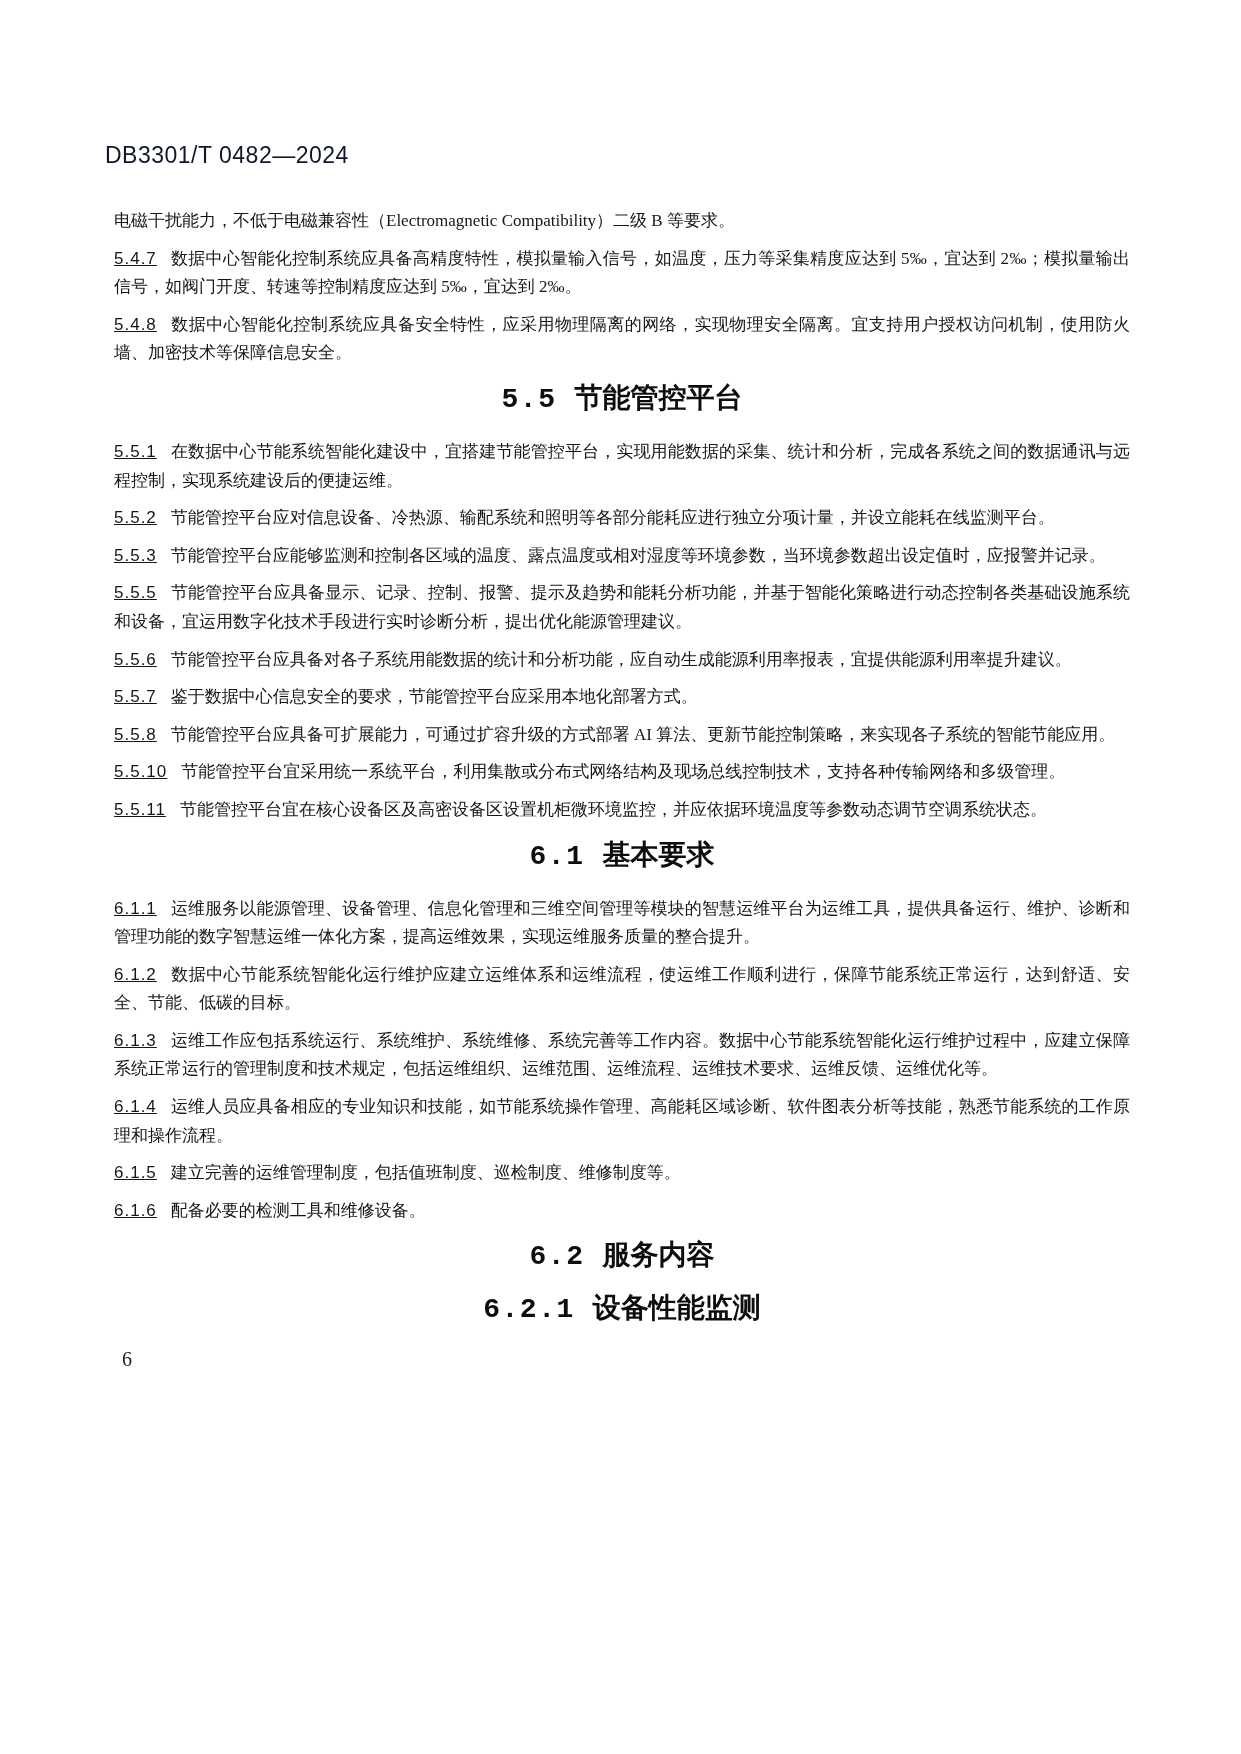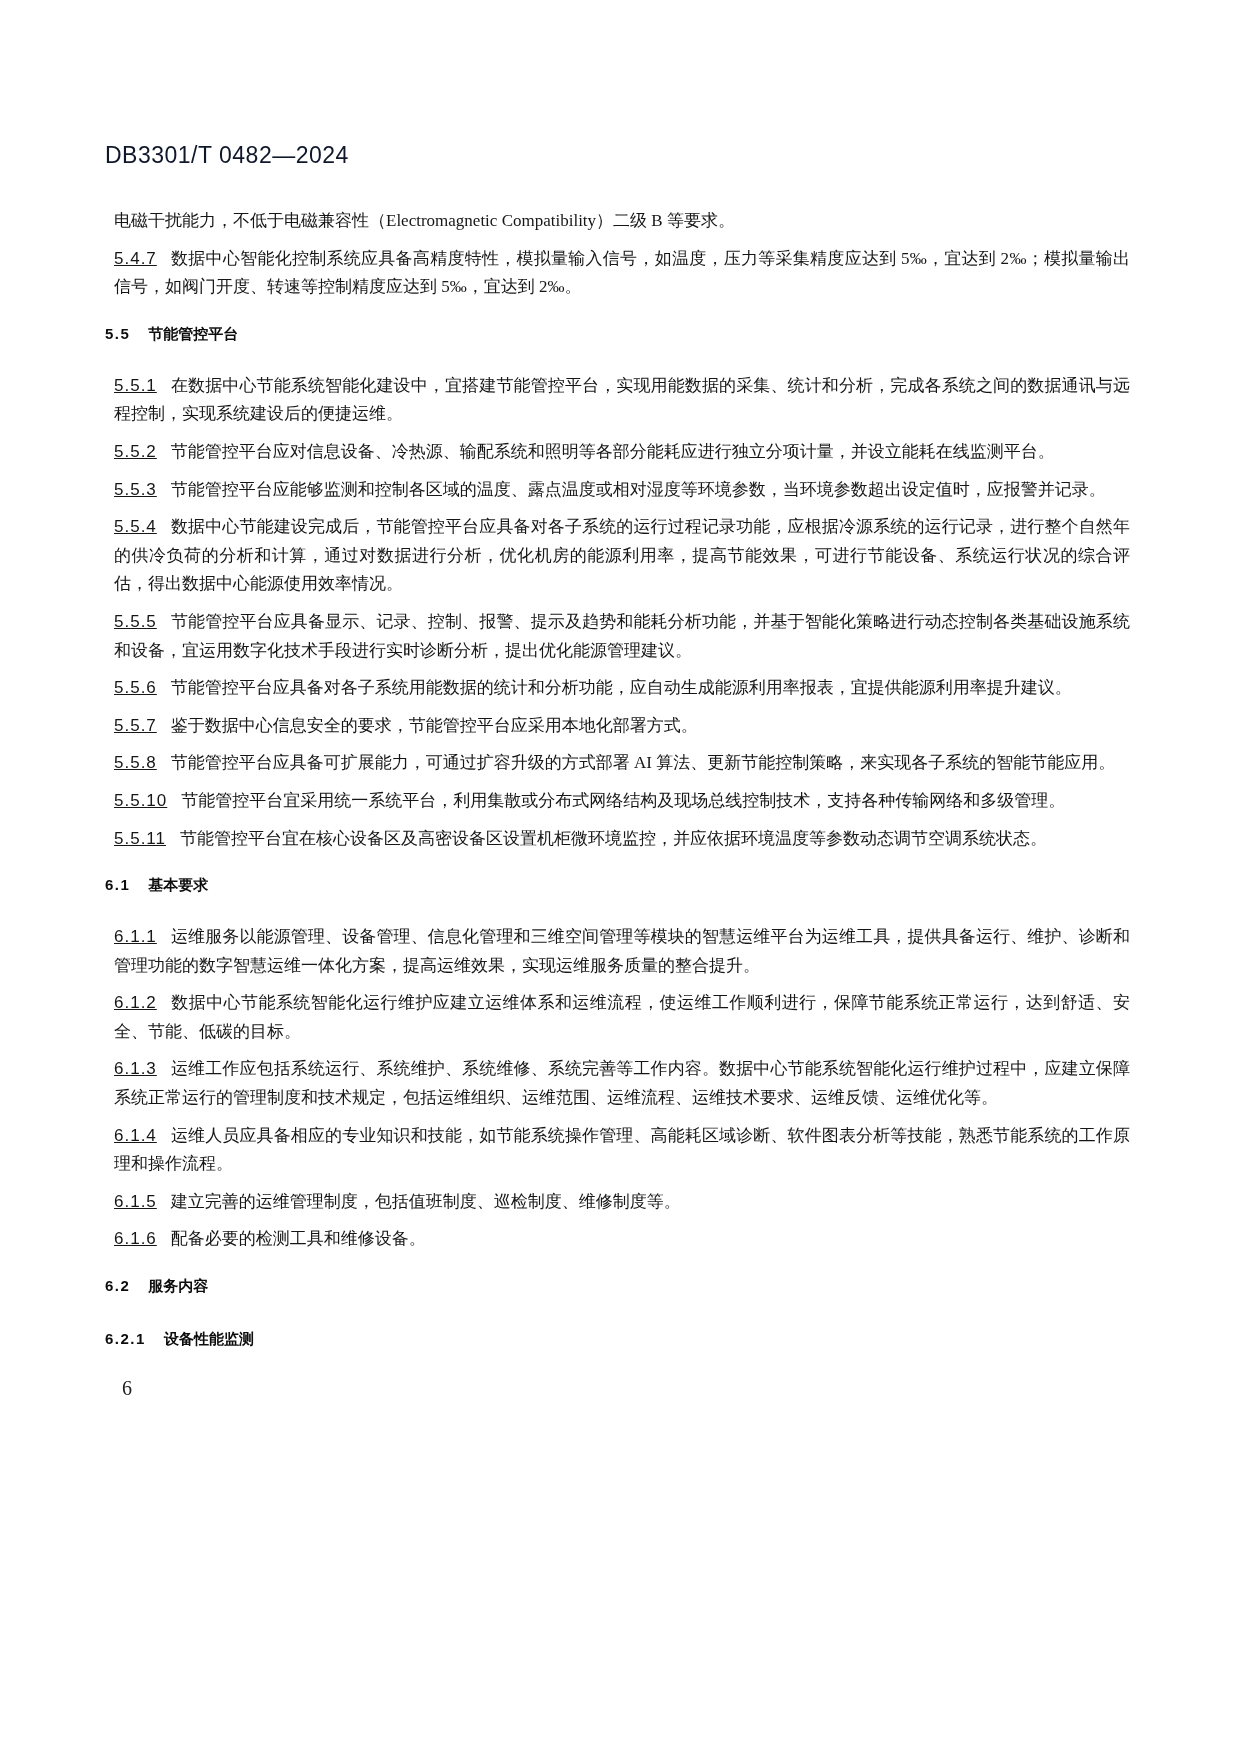--- a/index.html
+++ b/index.html
@@ -36,25 +36,26 @@
     text-align: justify;
     text-justify: inter-ideograph;
   }
   .content p.clause .num {
     font-family: "Liberation Sans", "DejaVu Sans", sans-serif;
     letter-spacing: 1px;
     margin-right: 14px;
     text-decoration: underline;
   }
   .content .heading {
-    font-family: Liberation Sans, sans-serif;
+    font-family: Liberation Mono, monospace;
     font-weight: bold;
-    font-size: 15px;
+    font-size: 28px;
     line-height: 29px;
     color: #0d0d0d;
+    text-align: center;
   }
   .content .heading .num {
     letter-spacing: 1.5px;
     margin-right: 18px;
   }
   .content .h2, .content .h3 {
     margin: 17px 0 24px 0;
   }
   .content .h1 {
     margin: 18px 0 30px 0;
@@ -68,25 +69,25 @@
 </style>
 </head>
 <body>
 
 <div class="page">
   <div class="doc-header">DB3301/T 0482—2024</div>
 
   <div class="content">
       <p class="clause"><span class="txt">电磁干扰能力，不低于电磁兼容性（Electromagnetic Compatibility）二级 B 等要求。</span></p>
       <p class="clause"><span class="num">5.4.7</span><span class="txt">数据中心智能化控制系统应具备高精度特性，模拟量输入信号，如温度，压力等采集精度应达到 5‰，宜达到 2‰；模拟量输出信号，如阀门开度、转速等控制精度应达到 5‰，宜达到 2‰。</span></p>
+      <p class="clause"><span class="num">5.4.8</span><span class="txt">数据中心智能化控制系统应具备安全特性，应采用物理隔离的网络，实现物理安全隔离。宜支持用户授权访问机制，使用防火墙、加密技术等保障信息安全。</span></p>
       <div class="heading h2"><span class="num">5.5</span><span class="txt">节能管控平台</span></div>
       <p class="clause"><span class="num">5.5.1</span><span class="txt">在数据中心节能系统智能化建设中，宜搭建节能管控平台，实现用能数据的采集、统计和分析，完成各系统之间的数据通讯与远程控制，实现系统建设后的便捷运维。</span></p>
       <p class="clause"><span class="num">5.5.2</span><span class="txt">节能管控平台应对信息设备、冷热源、输配系统和照明等各部分能耗应进行独立分项计量，并设立能耗在线监测平台。</span></p>
       <p class="clause"><span class="num">5.5.3</span><span class="txt">节能管控平台应能够监测和控制各区域的温度、露点温度或相对湿度等环境参数，当环境参数超出设定值时，应报警并记录。</span></p>
-      <p class="clause"><span class="num">5.5.4</span><span class="txt">数据中心节能建设完成后，节能管控平台应具备对各子系统的运行过程记录功能，应根据冷源系统的运行记录，进行整个自然年的供冷负荷的分析和计算，通过对数据进行分析，优化机房的能源利用率，提高节能效果，可进行节能设备、系统运行状况的综合评估，得出数据中心能源使用效率情况。</span></p>
       <p class="clause"><span class="num">5.5.5</span><span class="txt">节能管控平台应具备显示、记录、控制、报警、提示及趋势和能耗分析功能，并基于智能化策略进行动态控制各类基础设施系统和设备，宜运用数字化技术手段进行实时诊断分析，提出优化能源管理建议。</span></p>
       <p class="clause"><span class="num">5.5.6</span><span class="txt">节能管控平台应具备对各子系统用能数据的统计和分析功能，应自动生成能源利用率报表，宜提供能源利用率提升建议。</span></p>
       <p class="clause"><span class="num">5.5.7</span><span class="txt">鉴于数据中心信息安全的要求，节能管控平台应采用本地化部署方式。</span></p>
       <p class="clause"><span class="num">5.5.8</span><span class="txt">节能管控平台应具备可扩展能力，可通过扩容升级的方式部署 AI 算法、更新节能控制策略，来实现各子系统的智能节能应用。</span></p>
       <p class="clause"><span class="num">5.5.10</span><span class="txt">节能管控平台宜采用统一系统平台，利用集散或分布式网络结构及现场总线控制技术，支持各种传输网络和多级管理。</span></p>
       <p class="clause"><span class="num">5.5.11</span><span class="txt">节能管控平台宜在核心设备区及高密设备区设置机柜微环境监控，并应依据环境温度等参数动态调节空调系统状态。</span></p>
       <div class="heading h2"><span class="num">6.1</span><span class="txt">基本要求</span></div>
       <p class="clause"><span class="num">6.1.1</span><span class="txt">运维服务以能源管理、设备管理、信息化管理和三维空间管理等模块的智慧运维平台为运维工具，提供具备运行、维护、诊断和管理功能的数字智慧运维一体化方案，提高运维效果，实现运维服务质量的整合提升。</span></p>
       <p class="clause"><span class="num">6.1.2</span><span class="txt">数据中心节能系统智能化运行维护应建立运维体系和运维流程，使运维工作顺利进行，保障节能系统正常运行，达到舒适、安全、节能、低碳的目标。</span></p>
       <p class="clause"><span class="num">6.1.3</span><span class="txt">运维工作应包括系统运行、系统维护、系统维修、系统完善等工作内容。数据中心节能系统智能化运行维护过程中，应建立保障系统正常运行的管理制度和技术规定，包括运维组织、运维范围、运维流程、运维技术要求、运维反馈、运维优化等。</span></p>

